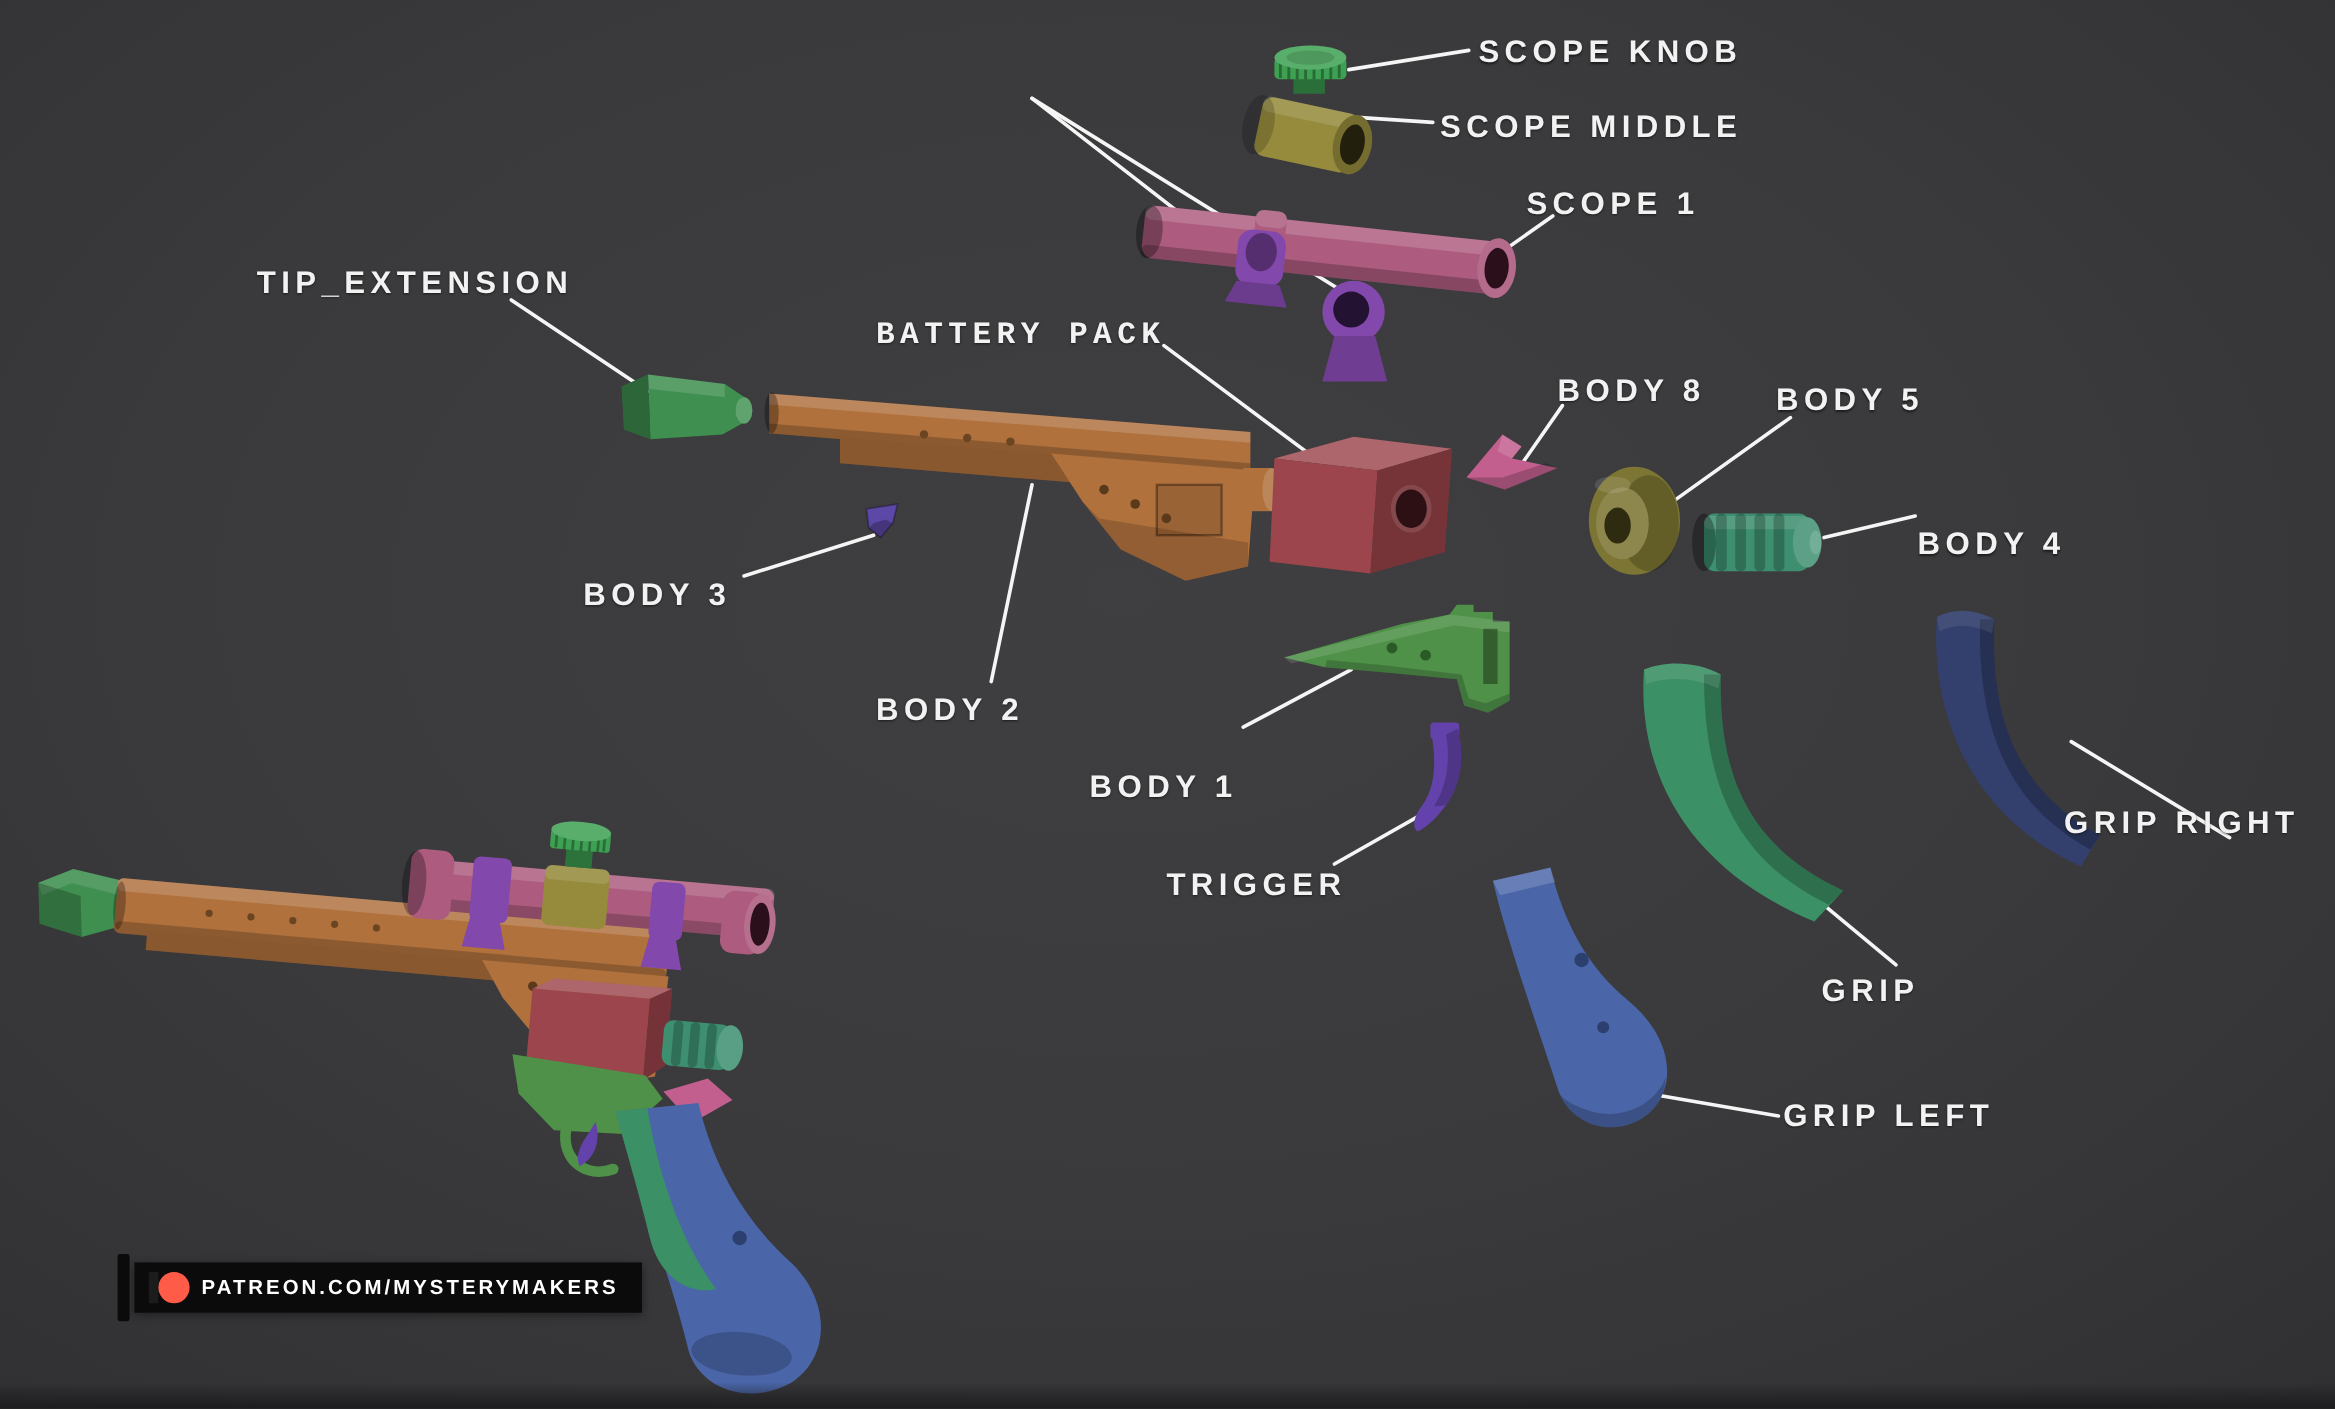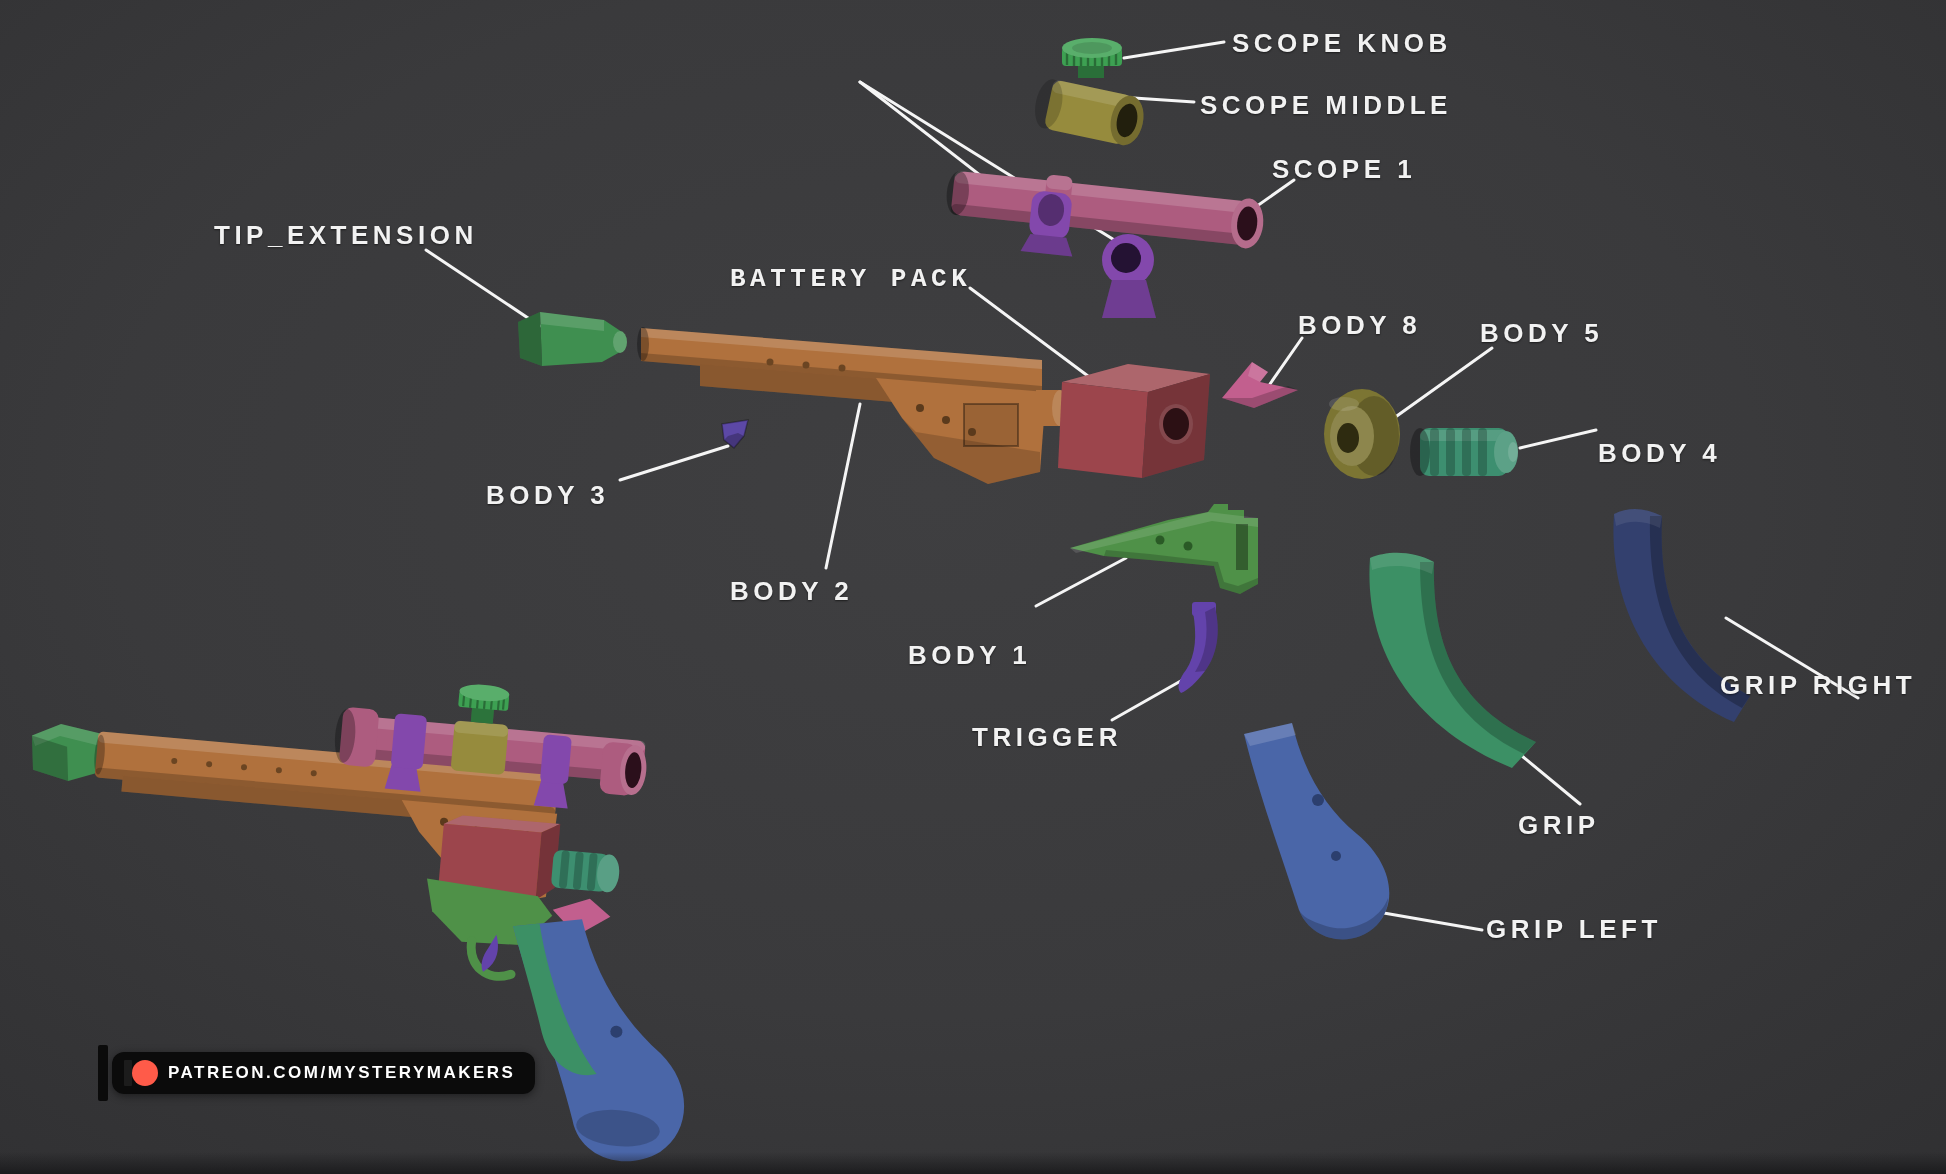--- a/index.html
+++ b/index.html
@@ -14,21 +14,21 @@
     background:linear-gradient(rgba(30,30,32,0), rgba(24,24,26,.85)); pointer-events:none;
   }
   svg.scene{ position:absolute; left:0; top:0; display:block; }
   .label{
     position:absolute; color:#f2f2f2; font-size:26px; font-weight:700;
     letter-spacing:4.5px; white-space:nowrap; text-shadow:0 1px 2px rgba(0,0,0,.55);
   }
   .watermark{
     position:absolute; left:112px; top:1052px; height:42px;
     display:flex; align-items:center; gap:10px;
-    background:rgba(9,9,9,.94); border-radius:12px; padding:0 20px 0 12px;
+    background:rgba(9,9,9,.94); border-radius:0; padding:0 20px 0 12px;
     box-shadow:0 2px 8px rgba(0,0,0,.45);
   }
   .watermark::before{
     content:""; position:absolute; left:-14px; top:-7px; width:10px; height:56px;
     background:#0b0b0b; border-radius:2px;
   }
   .patreon-logo{ position:relative; width:34px; height:28px; }
   .patreon-logo .bar{
     position:absolute; left:0; top:1px; width:8px; height:26px;
     background:#1c1c1c; border-radius:1px;

